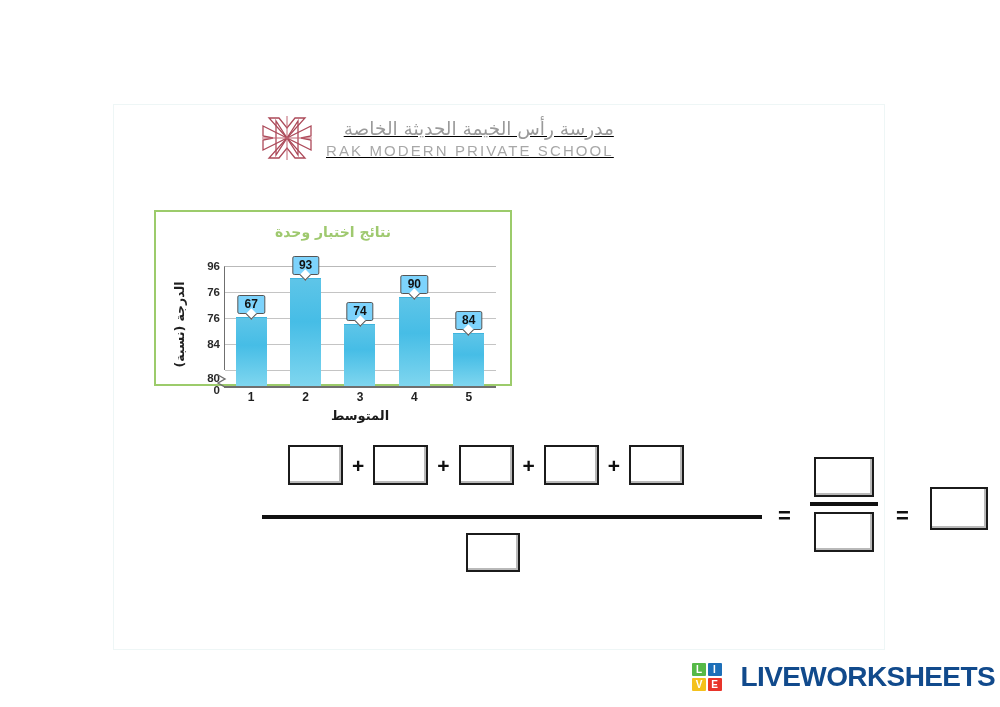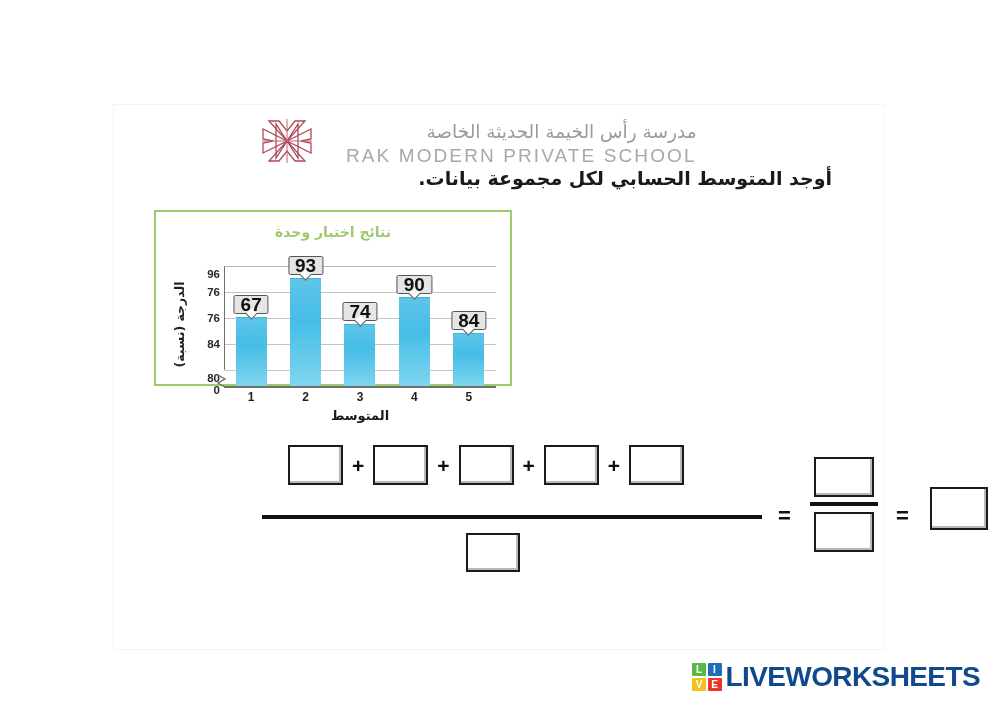--- a/index.html
+++ b/index.html
@@ -28,22 +28,23 @@
   }
 
   
   #school-header {
     position: absolute;
     left: 142px;
     top: 4px;
     width: 560px;
     height: 58px;
     display: flex;
-    align-items: flex-end;
-    gap: 28px;
+    align-items: center;
+    gap: 8px;
+    text-decoration: underline;
   }
   #school-emblem {
     width: 62px;
     height: 52px;
     flex: 0 0 auto;
     opacity: .85;
   }
   #school-names {
     display: flex;
     flex-direction: column;
@@ -53,21 +54,21 @@
   .school-name-ar {
     font-size: 18.5px;
     color: #9a9a9a;
     letter-spacing: .4px;
     direction: rtl;
     text-align: right;
     white-space: nowrap;
     font-family: "DejaVu Sans", sans-serif;
   }
   .school-name-en {
-    font-size: 19px;
+    font-size: 15px;
     color: #a8a8a8;
     letter-spacing: 2.1px;
     white-space: nowrap;
     font-family: "Liberation Sans", sans-serif;
   }
 
   
   #instruction {
     position: absolute;
     right: 52px;
@@ -197,25 +198,25 @@
   }
   .bar {
     width: 31px;
     background: linear-gradient(to bottom, #5ec5e8 0%, #46bde6 40%, #7fd6ef 100%);
     border-top: 1px solid #3fb4de;
   }
   .callout {
     position: absolute;
     left: 50%;
     transform: translateX(-50%);
-    background: #e5e5e5;
+    background: #7dd3fc;
     border: 1.4px solid #555555;
     border-radius: 2px;
     padding: 0 6px;
-    font-size: 19px;
+    font-size: 12px;
     font-weight: bold;
     color: #111111;
     line-height: 17px;
     white-space: nowrap;
     font-family: "Liberation Sans", sans-serif;
     z-index: 5;
     margin-top: 45px;
   }
   .callout::after {
     content: "";
@@ -380,20 +381,21 @@
   .lw-l { background: #56b947; }
   .lw-i { background: #1d6fb8; }
   .lw-v { background: #f4c11c; }
   .lw-e { background: #e8342a; }
   #lw-wordmark {
     font-size: 28px;
     font-weight: bold;
     color: #114a8c;
     letter-spacing: -.6px;
     font-family: "Liberation Sans", sans-serif;
+    margin-left: 15px;
   }
 </style>
 </head>
 <body>
 
 <div id="worksheet-page">
 
   <div id="school-header">
     <svg id="school-emblem" viewBox="0 0 62 52">
       <g fill="none" stroke="#9e2a3d" stroke-width="1.3">
@@ -410,32 +412,31 @@
         <line x1="31" y1="26" x2="6" y2="26"></line>
         <line x1="31" y1="26" x2="56" y2="26"></line>
       </g>
     </svg>
     <div id="school-names">
       <div class="school-name-ar">مدرسة رأس الخيمة الحديثة الخاصة</div>
       <div class="school-name-en">RAK MODERN PRIVATE SCHOOL</div>
     </div>
   </div>
 
-  <div id="instruction">أوجد المتوسط الحسابي لكل مجموعة بيانات.</div>
 
   <div id="chart-card">
 
     <div id="chart-title">نتائج اختبار وحدة</div>
 
     <div id="ylabel">
       <span>الدرجة (نسبة)</span>
     </div>
 
     <div id="ytick-col">
-      <div class="ytick" style="top:8px">96</div>
+      <div class="ytick" style="top:0px">96</div>
       <div class="ytick" style="top:26px">76</div>
       <div class="ytick" style="top:52px">76</div>
       <div class="ytick" style="top:78px">84</div>
       <div class="ytick" style="top:112px">80</div>
       <div class="ytick" style="top:124px">0</div>
     </div>
 
     <div id="plot">
       <div class="gridline" style="top:25px"></div>
       <div class="gridline" style="top:51px"></div>

